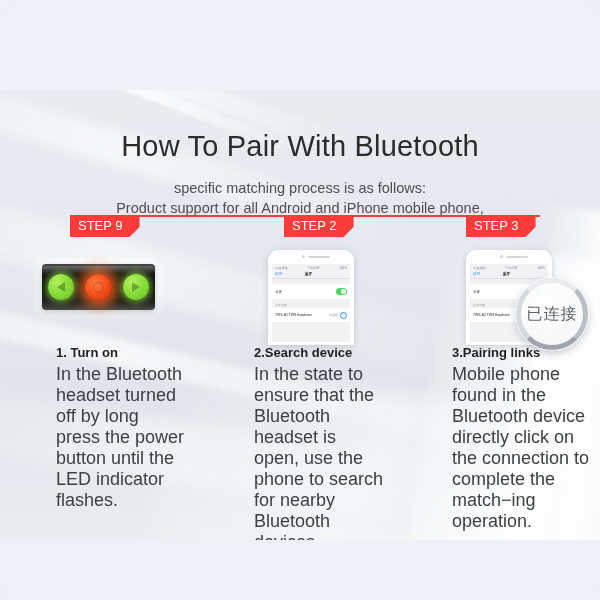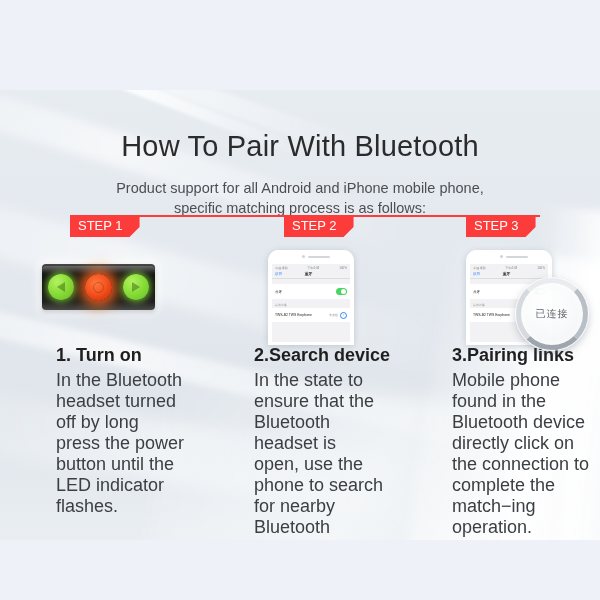--- a/index.html
+++ b/index.html
@@ -62,21 +62,21 @@
 
   
   .col{position:absolute;top:160px;width:190px;}
   #col-1{left:56px;}
   #col-2{left:254px;}
   #col-3{left:452px;}
 
   .art{position:relative;height:95px;}
 
   .col-heading{
-    font-size:18px;color:#1f1f1f;font-weight:700;margin:0 0 4px 0;
+    font-size:13px;color:#1f1f1f;font-weight:700;margin:0 0 4px 0;
     white-space:nowrap;
   }
   .col-body{
     font-size:18px;color:#3b3f42;line-height:21px;font-weight:400;
     width:130px;
   }
   #col-3 .col-body{width:140px;}
 
   
   #product{
@@ -138,21 +138,21 @@
   
   #magnifier{
     position:absolute;left:64px;top:28px;width:62px;height:62px;border-radius:50%;
     background:radial-gradient(circle at 38% 32%, rgba(255,255,255,.97) 0%, rgba(248,249,250,.93) 55%, rgba(236,238,241,.9) 100%);
     border:5px solid;
     border-color:#e9ebee #b9bfc6 #9ea5ad #d6dadf;
     box-shadow:0 0 0 1px rgba(255,255,255,.85), 0 3px 8px rgba(90,100,115,.38), inset 0 0 8px rgba(255,255,255,.9);
     display:flex;align-items:center;justify-content:center;
   }
   #magnifier-label{
-    font-size:10px;color:#5d6268;letter-spacing:1px;
+    font-size:16px;color:#5d6268;letter-spacing:1px;
     text-shadow:0 1px 1px rgba(255,255,255,.9);
   }
 </style>
 </head>
 <body>
 
 <div id="page">
 
   <div id="banner">
 
@@ -162,27 +162,27 @@
     <div class="streak s3"></div>
     <div class="streak s4"></div>
     <div class="streak s5"></div>
     <div class="streak s9"></div>
     <div class="streak s6"></div>
     <div class="streak s7"></div>
     <div class="streak s8"></div>
 
     <div id="title">How To Pair With Bluetooth</div>
     <div id="subtitle">
+      <span class="ln">specific matching process is as follows:</span>
       <span class="ln">Product support for all Android and iPhone mobile phone,</span>
-      <span class="ln">specific matching process is as follows:</span>
     </div>
 
     <div id="steps-row">
       <div id="steps-line"></div>
-      <div class="ribbon" id="ribbon-1">STEP 1</div>
+      <div class="ribbon" id="ribbon-1">STEP 9</div>
       <div class="ribbon" id="ribbon-2">STEP 2</div>
       <div class="ribbon" id="ribbon-3">STEP 3</div>
     </div>
 
     <div class="col" id="col-1">
       <div class="art">
         <div id="product">
           <div class="btn-circle btn-green">
             <div class="tri tri-l"></div>
           </div>

